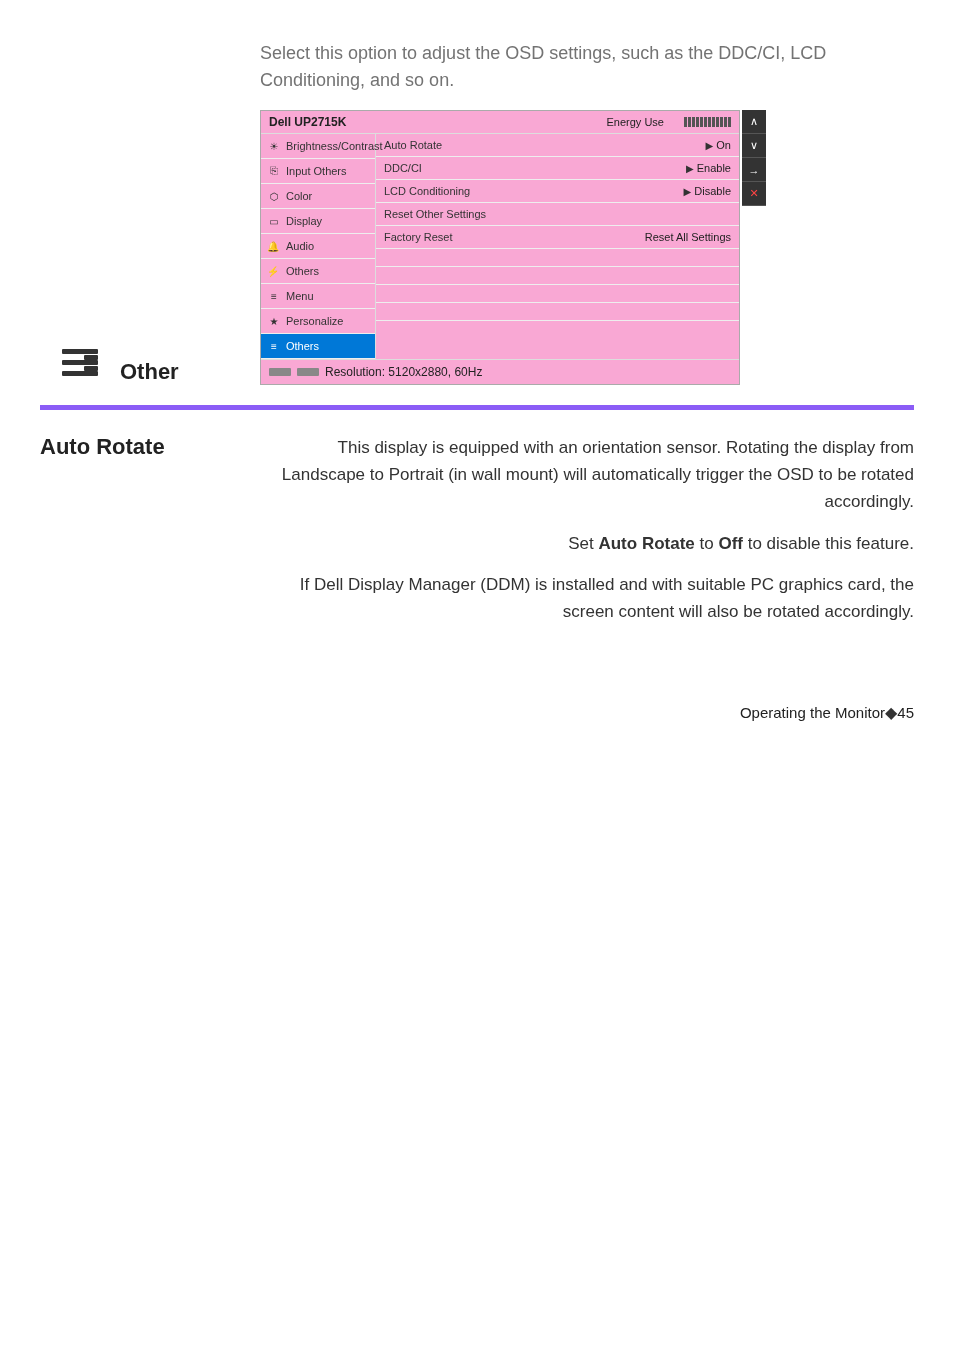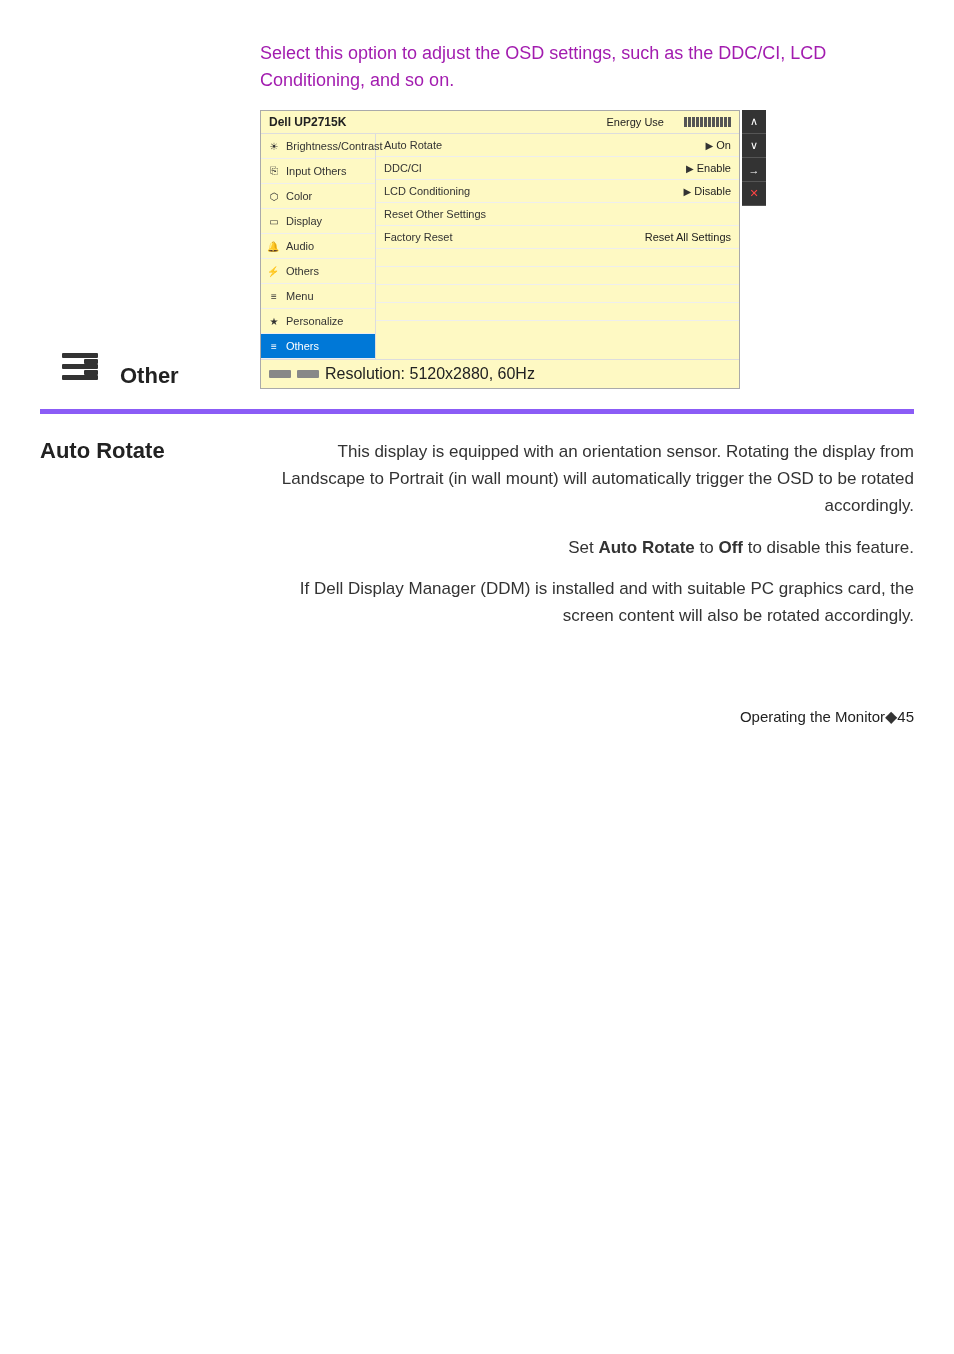--- a/index.html
+++ b/index.html
@@ -48,28 +48,28 @@
     }
 
     .section-content {
       flex: 1;
     }
 
     .section-description {
       font-size: 18px;
       line-height: 1.5;
       margin-bottom: 16px;
-      color: #a21caf;
+      color: #737373;
     }
 
     
     .osd-container {
       border: 1px solid #aaa;
       width: 480px;
-      background: #fef9c3;
+      background: #f9a8d4;
       position: relative;
     }
 
     .osd-header {
       display: flex;
       justify-content: space-between;
       align-items: center;
       padding: 4px 8px;
       border-bottom: 1px solid #ddd;
       font-size: 12px;
@@ -162,21 +162,21 @@
       color: #333;
       font-size: 10px;
     }
 
     .osd-footer {
       display: flex;
       align-items: center;
       gap: 6px;
       padding: 5px 8px;
       border-top: 1px solid #ddd;
-      font-size: 16px;
+      font-size: 12px;
     }
 
     .btn-bar {
       display: inline-block;
       width: 22px;
       height: 8px;
       background: #888;
       border-radius: 1px;
     }
 

